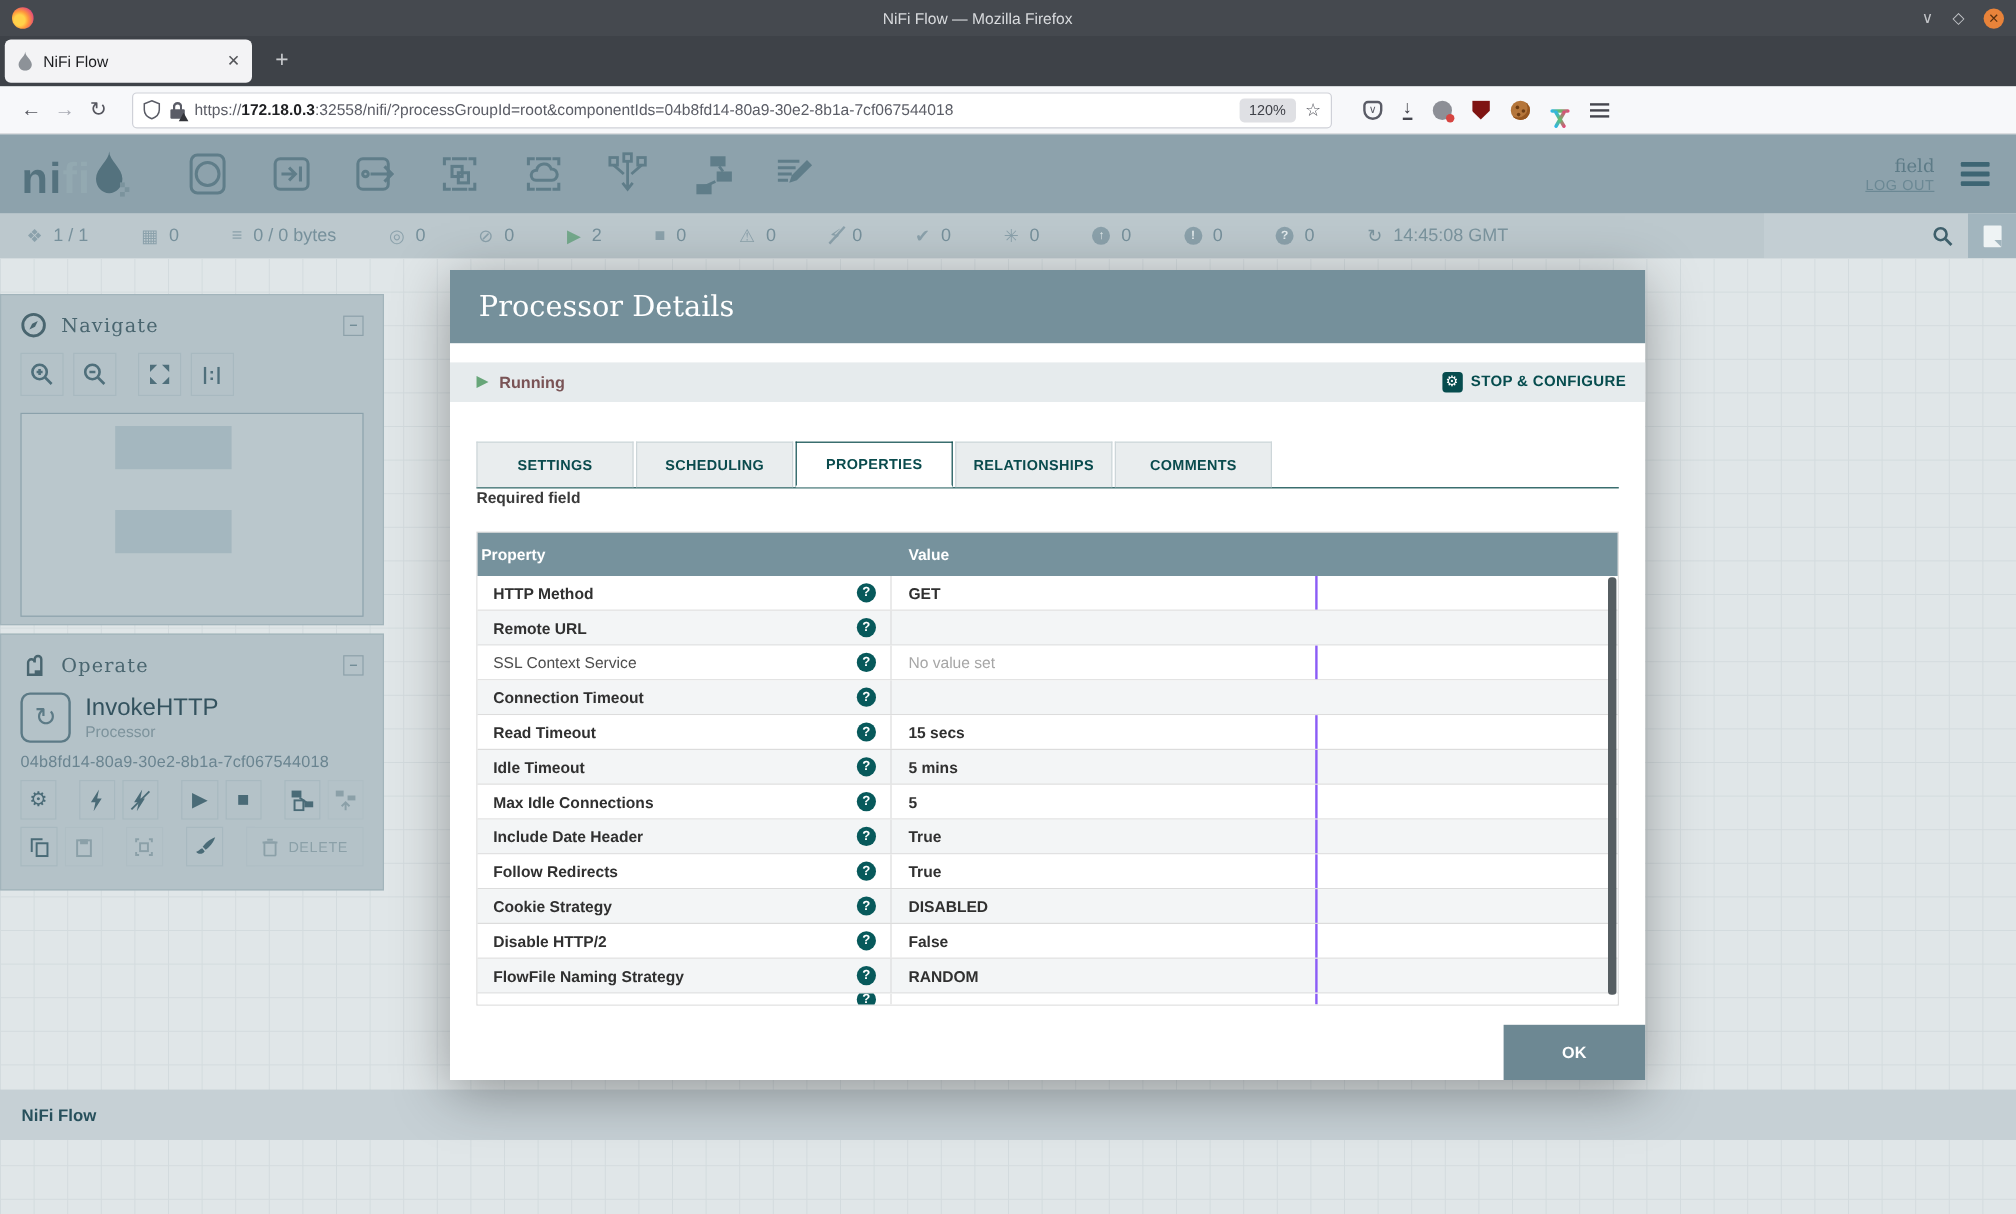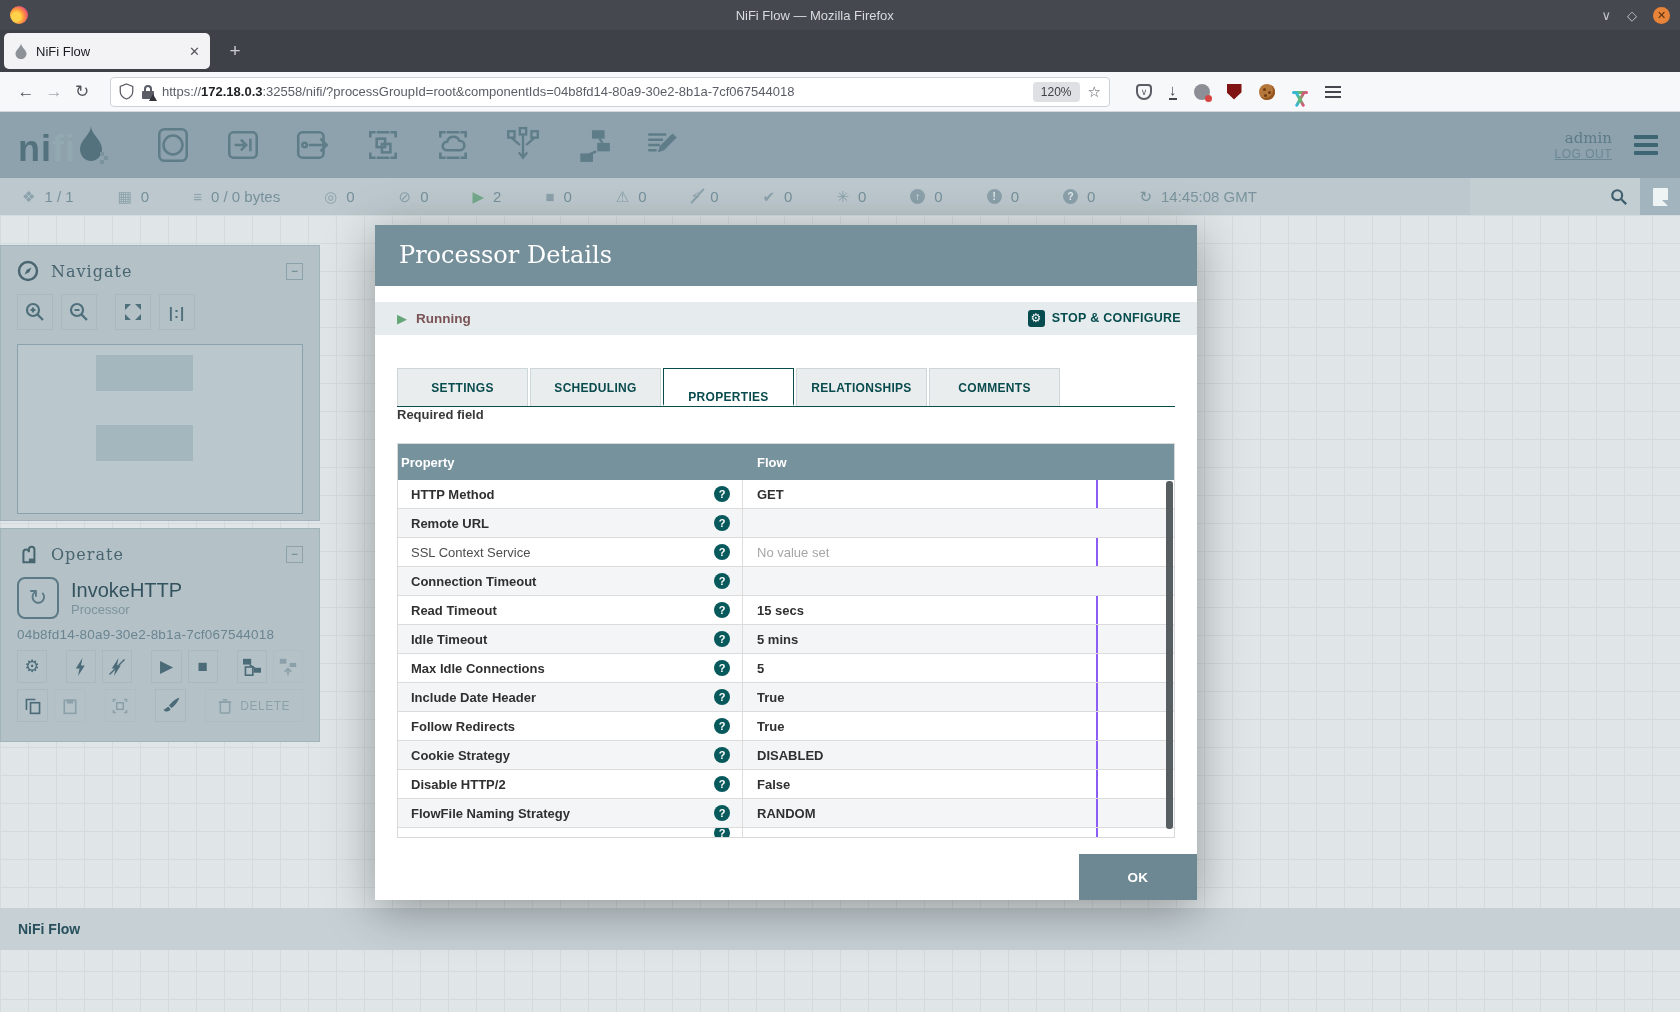--- a/index.html
+++ b/index.html
@@ -127,37 +127,37 @@
   .op-id { padding:8px 16px 2px 16px; color:#6a8490; font-size:13.5px; letter-spacing:.2px; }
   .op-btns { display:flex; align-items:center; gap:6px; padding:6px 16px 0 16px; }
   .obtn { width:33px; height:33px; border:1px solid #a8b9c0; display:flex; align-items:center;
           justify-content:center; color:#4a6b77; font-size:17px; }
   .obtn.gap { margin-left:13px; }
   .obtn.off, .del-btn.off { opacity:.38; }
   .del-btn { height:33px; border:1px solid #a8b9c0; display:flex; align-items:center; gap:8px;
              padding:0 12px; margin-left:13px; color:#4a6b77; font-size:12px; letter-spacing:.5px; }
 
   
-  .dialog { position:absolute; left:375px; top:225px; width:822px; height:675px; background:#fff;
+  .dialog { position:absolute; left:375px; top:225px; width:996px; height:675px; background:#fff;
             box-shadow:0 10px 45px rgba(0,0,0,.35); z-index:5; display:flex; flex-direction:column;gap:16px; }
   .dlg-header { height:72px; background:#75909b; display:flex; align-items:center; padding:0 24px; }
   .dlg-title { color:#fff; font-family:"DejaVu Serif",serif; font-size:24px; }
   .dlg-strip { height:39px; background:#e6ebed; display:flex; align-items:center; padding:0 16px 0 22px; }
   .run-tri { color:#67a679; font-size:13px; margin-right:9px; }
   .run-txt { color:#7a5456; font-size:13.5px; font-weight:bold; }
   .stopcfg { margin-left:auto; display:flex; align-items:center; gap:7px; color:#064c4e;
              font-size:12.5px; font-weight:bold; letter-spacing:.3px; }
   .gearstop { position:relative; width:17px; height:17px; background:#064c4e; border-radius:3px;
               color:#fff; font-size:12px; display:flex; align-items:center; justify-content:center; }
   .dlg-body { flex:1; padding:16px 22px 0 22px; position:relative; }
   .tabrow { display:flex; border-bottom:1px solid #0a4b4d; margin-top:1px; }
   .tab { width:131px; height:38px; background:#e9edee; border:1px solid #cdd6d9; border-bottom:none;
          color:#0a4b4d; font-size:12px; font-weight:bold; letter-spacing:.3px;
          display:flex; align-items:center; justify-content:center; margin-right:2px; }
-  .tab.active { background:#fff; border:1px solid #0a4b4d; border-bottom:2px solid #fff; margin-bottom:-1px;align-items:flex-end; }
+  .tab.active { background:#fff; border:1px solid #0a4b4d; border-bottom:2px solid #fff; margin-bottom:-1px; }
   .req-label { font-size:13px; font-weight:bold; color:#3a3a3a; }
   .ptable { margin-top:21px; border:1px solid #d9d9d9; position:relative; }
   .phead { height:36px; background:#76929d; display:flex; align-items:center; color:#fff;
            font-size:13px; font-weight:bold; }
   .phead .hc1 { width:345px; padding-left:3px; }
   .phead .hc2 { padding-left:14px; }
   .prow { height:29px; display:flex; align-items:center; border-bottom:1px solid #dcdcdc;
           font-size:13px; color:#303030; background:#fff; }
   .prow:nth-of-type(even) { background:#f3f5f6; }
   .pcell { width:345px; align-self:stretch; display:flex; align-items:center; padding:0 12px 0 13px;
@@ -295,21 +295,21 @@
         </span>
       <span class="cicon" data-name="label-component-icon">
         <svg width="38" height="38" viewBox="0 0 36 36" fill="none" stroke="#5f7d89" stroke-width="2.4">
           <path d="M4 8h17M4 13h14M4 18h11M4 23h8"></path>
           <path d="M27 7l4 4-12 12-6 2 2-6z" fill="#5f7d89" stroke="none"></path>
           </svg>
         </span>
     </div>
     <div class="nifi-right">
       <div class="nifi-user">
-        <div class="nifi-admin" data-name="current-user-label">admin</div>
+        <div class="nifi-admin" data-name="current-user-label">field</div>
         <div class="nifi-logout" data-name="logout-link">LOG OUT</div>
       </div>
       <span class="nifi-burger" data-name="global-menu-icon"></span>
     </div>
   </div>
 
   <div class="nifi-status" data-name="flow-status-bar">
     <div class="sb-item" data-name="status-cluster-icon">
         <span class="mini-ic" data-name="cluster-icon">❖</span>
         <span class="cnt">1 / 1</span>
@@ -544,21 +544,21 @@
             <span>RELATIONSHIPS</span>
           </div>
           <div class="tab" data-name="tab-comments">
             <span>COMMENTS</span>
           </div>
       </div>
       <div class="req-label" data-name="required-field-label">Required field</div>
       <div class="ptable" data-name="properties-table">
         <div class="phead" data-name="properties-table-header">
           <span class="hc1" data-name="property-column-header">Property</span>
-          <span class="hc2" data-name="value-column-header">Flow</span>
+          <span class="hc2" data-name="value-column-header">Value</span>
         </div>
         <div>
           <div class="prow" data-name="property-row-http-method">
               <span class="pcell">
                 <span class="pname" data-name="property-name">HTTP Method</span>
                 <span class="qic" data-name="help-icon">?</span>
               </span>
               <span class="vcell" data-name="property-value">GET</span>
               <span class="xcell" style="flex:1"></span>
             </div>

